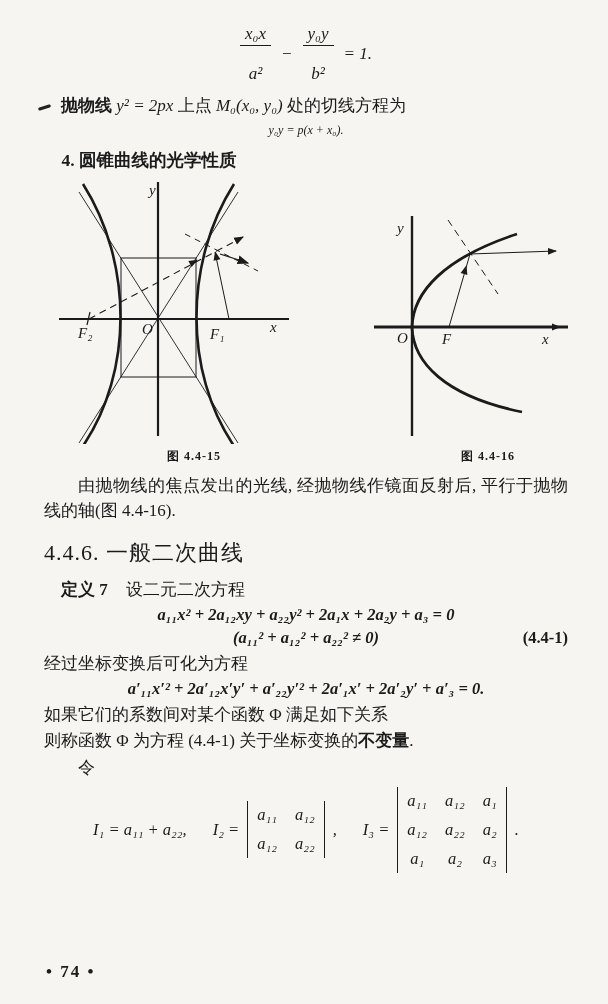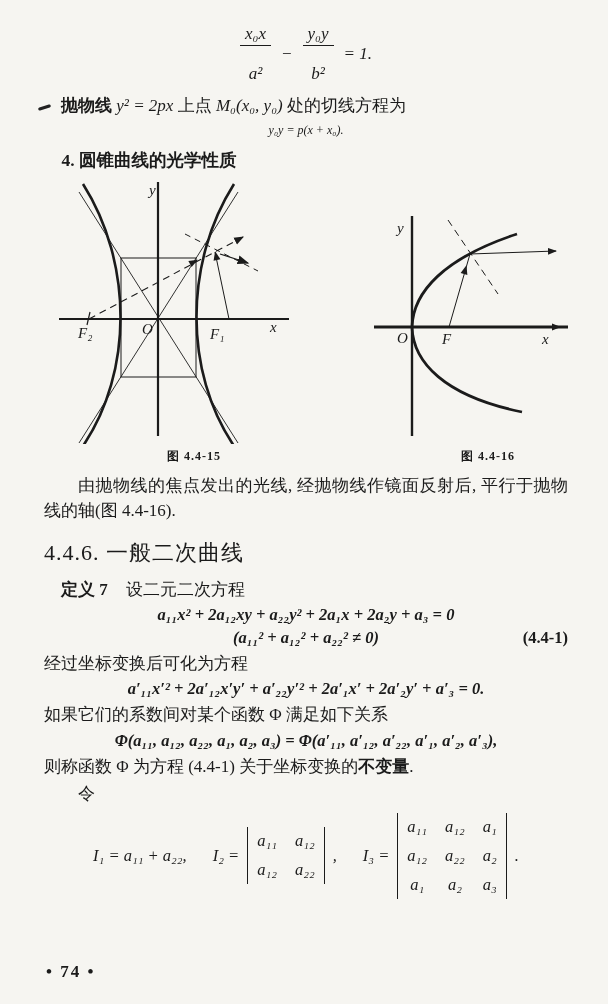--- a/index.html
+++ b/index.html
@@ -189,21 +189,20 @@
   <div class="eq-block">a₁₁x² + 2a₁₂xy + a₂₂y² + 2a₁x + 2a₂y + a₃ = 0</div>
   <div class="eq-block">
     <span>(a₁₁² + a₁₂² + a₂₂² ≠ 0)</span>
     <span class="tag">(4.4-1)</span>
   </div>
 
   <div class="txt">经过坐标变换后可化为方程</div>
   <div class="eq-block">a′₁₁x′² + 2a′₁₂x′y′ + a′₂₂y′² + 2a′₁x′ + 2a′₂y′ + a′₃ = 0.</div>
 
   <div class="txt">如果它们的系数间对某个函数 Φ 满足如下关系</div>
-  <div class="eq-block">Φ(a₁₁, a₁₂, a₂₂, a₁, a₂, a₃) = Φ(a′₁₁, a′₁₂, a′₂₂, a′₁, a′₂, a′₃),</div>
 
   <div class="txt">
     <span>则称函数 Φ 为方程 (4.4-1) 关于坐标变换的</span><b>不变量</b><span>.</span>
   </div>
 
   <div class="txt" style="text-indent:2em; margin-top:2px;">令</div>
 
   <div class="invariants">
     <span class="inv-item">I₁ = a₁₁ + a₂₂,</span>
     <span class="inv-item">

